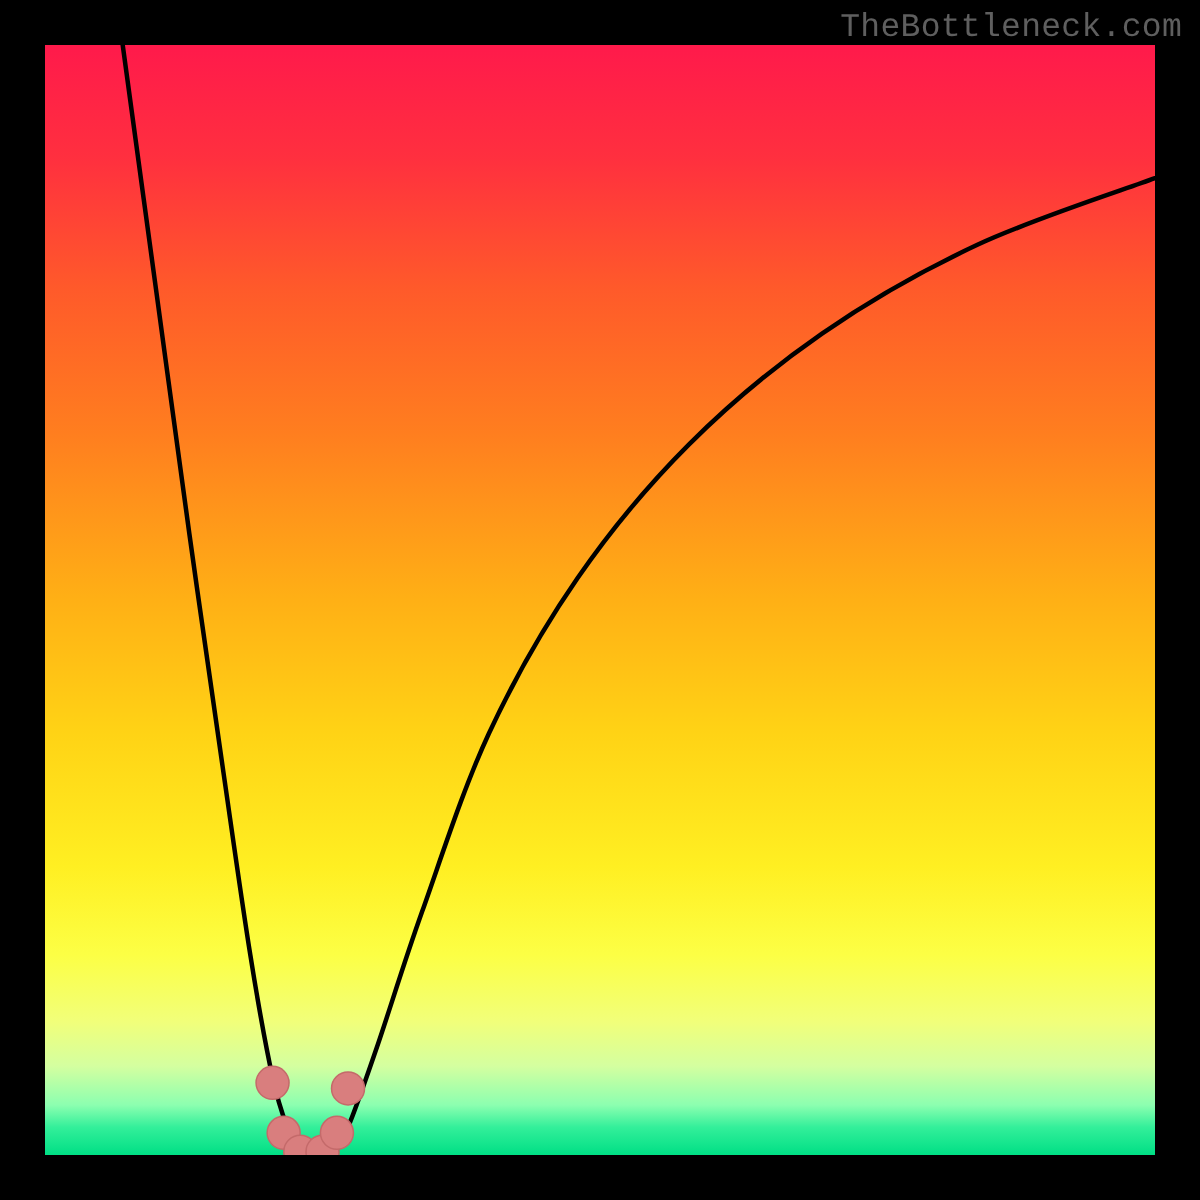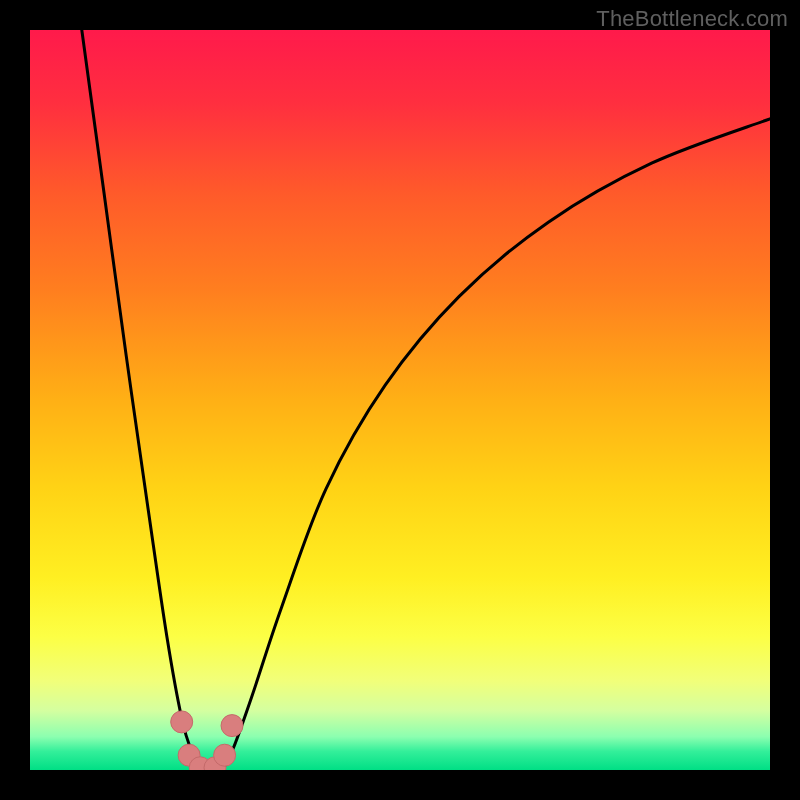--- a/index.html
+++ b/index.html
@@ -29,20 +29,21 @@
     inset: 0;
   }
   .watermark {
     position: absolute;
     top: 6px;
     right: 12px;
     color: #5f5f5f;
     font-size: 22px;
     letter-spacing: 0.2px;
     user-select: none;
+    font-family: Liberation Mono, monospace;
   }
   svg.curves {
     position: absolute;
     inset: 0;
   }
 </style>
 </head>
 <body>
 
 <div class="frame">

